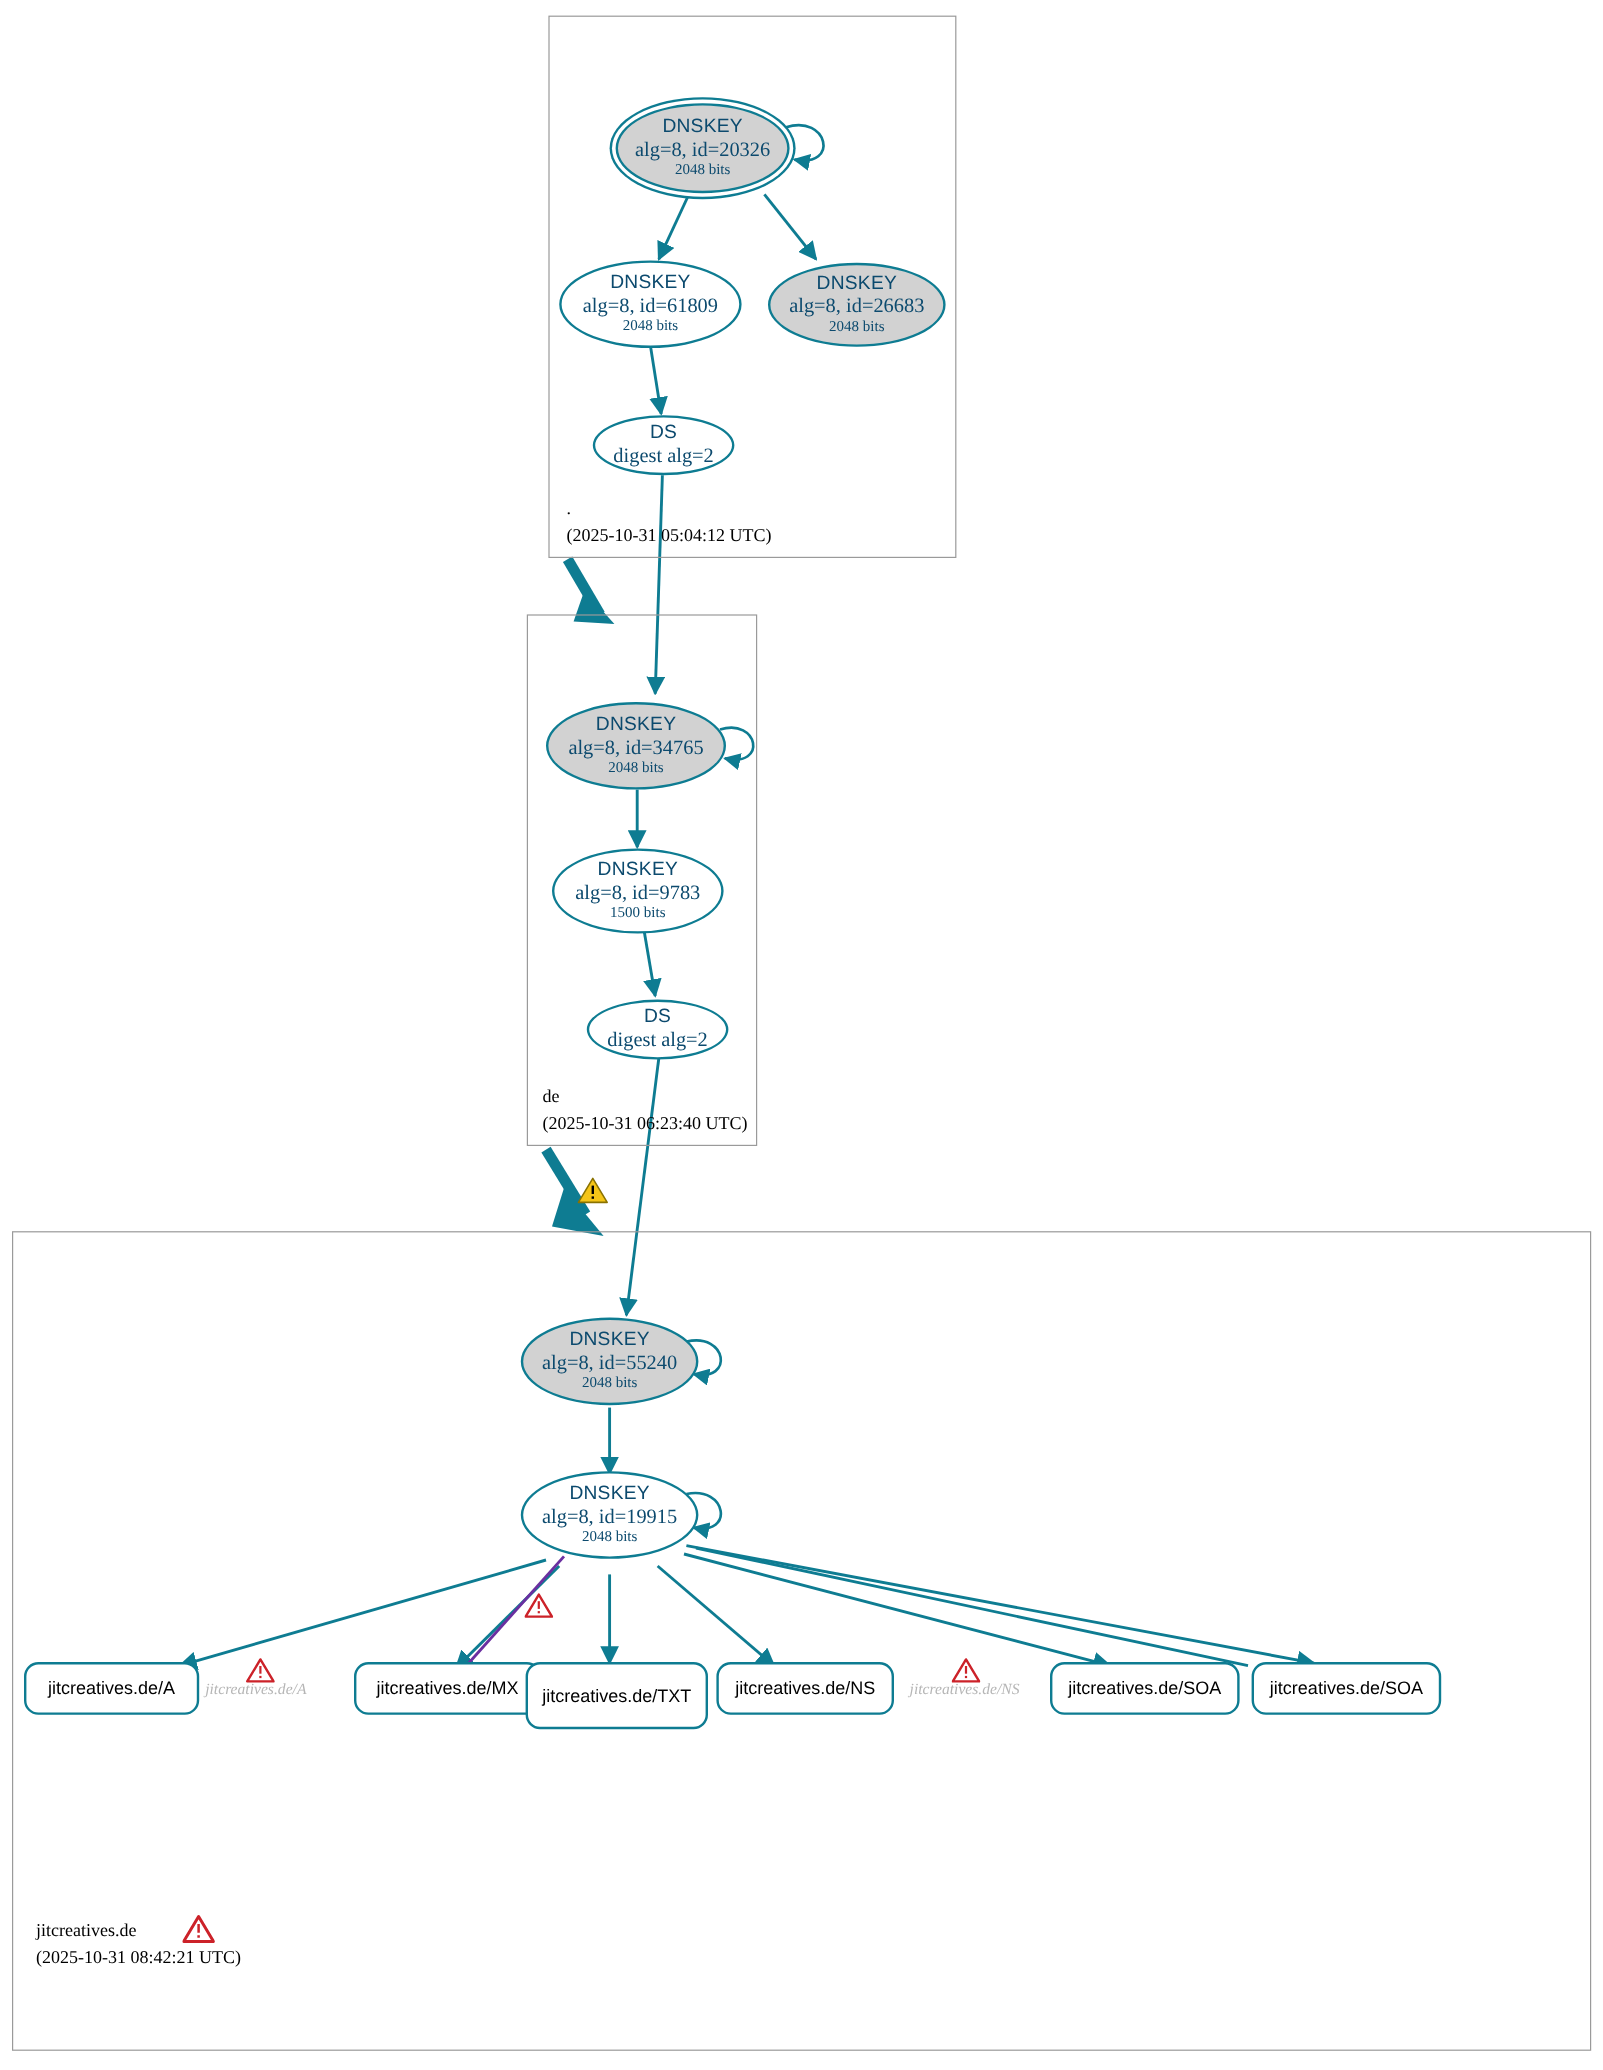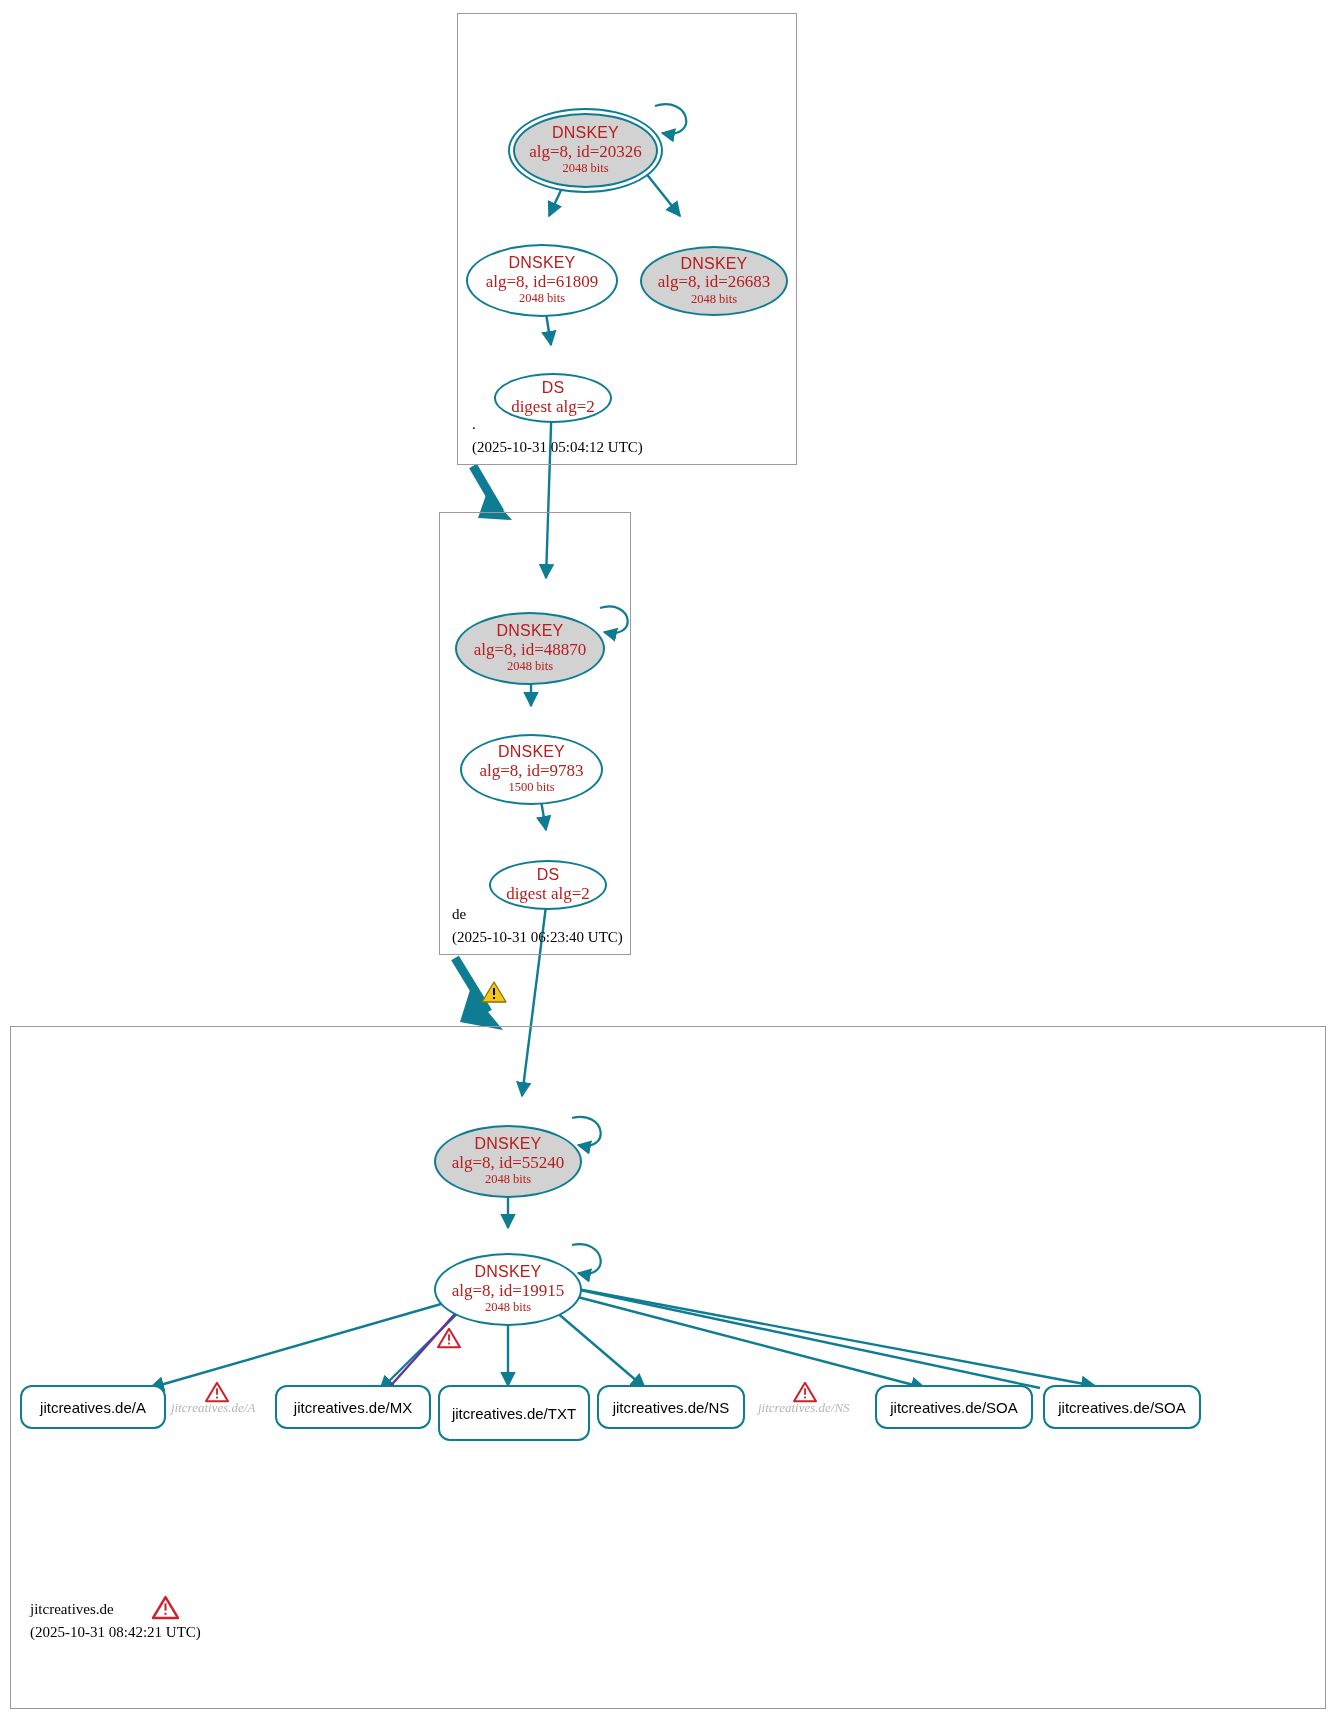--- a/index.html
+++ b/index.html
@@ -36,22 +36,21 @@
   .node {
     position: absolute;
     border: 2.2px solid #0e7c92;
     border-radius: 50%;
     display: flex;
     flex-direction: column;
     align-items: center;
     justify-content: center;
     text-align: center;
     background: #ffffff;
-    color: #b91c1c;
-    margin-top: 27px;
+    color: #0c4a6e;
   }
   .node.filled { background: #d2d2d2; }
   .node.double {
     box-shadow: 0 0 0 3px #ffffff, 0 0 0 5px #0e7c92;
   }
   .node .t1 {
     font-family: "Liberation Sans", "DejaVu Sans", sans-serif;
     font-size: 16px;
     line-height: 1.05;
     letter-spacing: 0.2px;
@@ -194,21 +193,21 @@
     <span class="t3">2048 bits</span>
   </div>
 
   <div class="node" style="left:494px; top:346px; width:118px; height:50px;">
     <span class="t1">DS</span>
     <span class="t2">digest alg=2</span>
   </div>
 
   <div class="node filled" style="left:455px; top:585px; width:150px; height:73px;">
     <span class="t1">DNSKEY</span>
-    <span class="t2">alg=8, id=48870</span>
+    <span class="t2">alg=8, id=34765</span>
     <span class="t3">2048 bits</span>
   </div>
 
   <div class="node" style="left:460px; top:707px; width:143px; height:71px;">
     <span class="t1">DNSKEY</span>
     <span class="t2">alg=8, id=9783</span>
     <span class="t3">1500 bits</span>
   </div>
 
   <div class="node" style="left:489px; top:833px; width:118px; height:50px;">
@@ -225,21 +224,21 @@
   <div class="node" style="left:434px; top:1226px; width:148px; height:73px;">
     <span class="t1">DNSKEY</span>
     <span class="t2">alg=8, id=19915</span>
     <span class="t3">2048 bits</span>
   </div>
 
   <div class="rec" style="left:20px; top:1385px; width:146px; height:44px;">
     <span>jitcreatives.de/A</span>
   </div>
 
-  <div class="rec" style="left:275px; top:1385px; width:156px; height:44px;">
+  <div class="rec" style="left:295px; top:1385px; width:156px; height:44px;">
     <span>jitcreatives.de/MX</span>
   </div>
 
   <div class="rec" style="left:438px; top:1385px; width:152px; height:56px;">
     <span>jitcreatives.de/TXT</span>
   </div>
 
   <div class="rec" style="left:597px; top:1385px; width:148px; height:44px;">
     <span>jitcreatives.de/NS</span>
   </div>

